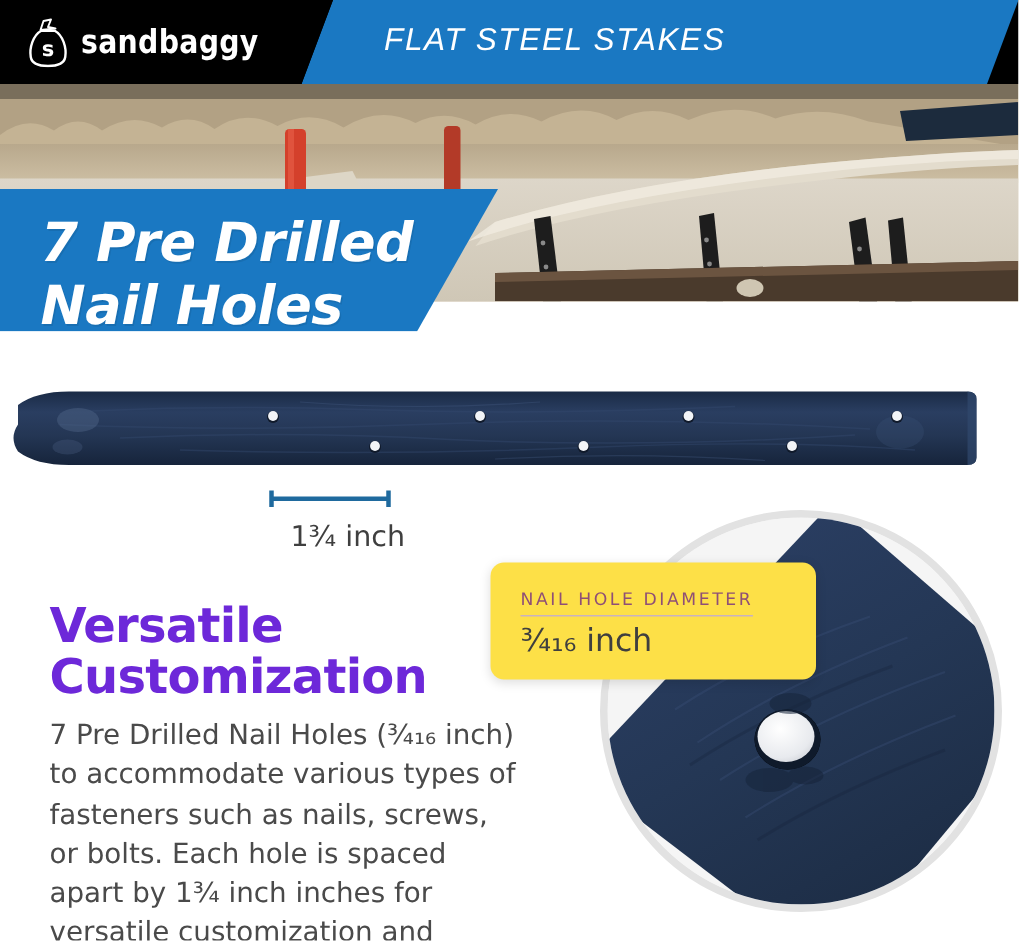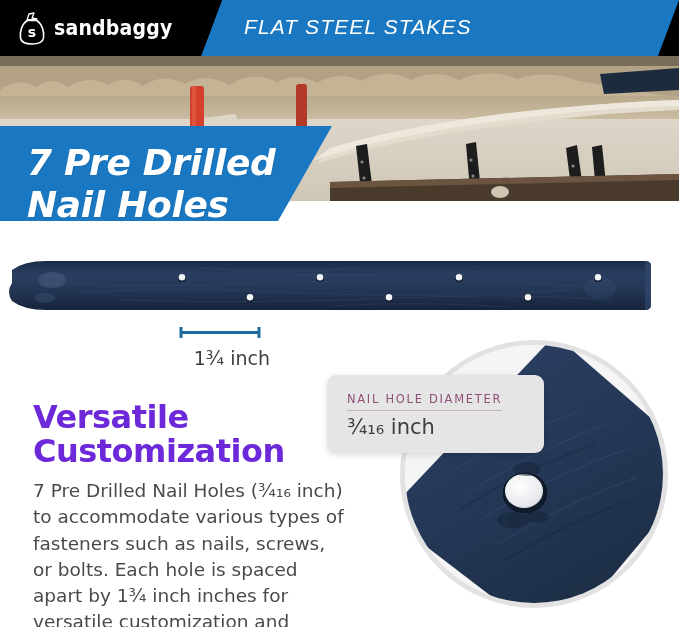--- a/index.html
+++ b/index.html
@@ -29,21 +29,21 @@
     display:flex; align-items:center; gap:7px;
   }
   .logo-bag { width:30px; height:33px; display:block; }
   .logo-text {
     color:#ffffff; font-family:"DejaVu Sans", sans-serif;
     font-weight:700; font-size:21px; letter-spacing:0.2px;
     text-transform:lowercase; font-stretch:condensed;
     transform:scaleY(1.05);
   }
   .header-title {
-    position:absolute; left:244px; top:15px;
+    position:absolute; left:256px; top:15px;
     color:#ffffff; font-size:21px; font-style:italic; font-weight:400;
     letter-spacing:1.1px; font-family:"Liberation Sans", sans-serif;
   }
 
   
   .photo {
     position:absolute; left:0; top:56px; width:679px; height:145px;
     overflow:hidden; background:#cfc3ad;
   }
   .photo svg { display:block; }
@@ -99,21 +99,21 @@
     position:absolute; left:400px; top:340px;
     width:268px; height:268px; border-radius:50%;
     background:#f4f4f4; border:5px solid #e2e2e2;
     overflow:hidden; z-index:2;
   }
   .zoom-circle svg { display:block; }
 
   
   .callout {
     position:absolute; left:327px; top:375px; width:217px; height:78px;
-    background:#e5e5e5; border-radius:9px; z-index:3;
+    background:#fde047; border-radius:9px; z-index:3;
     box-shadow:0 2px 7px rgba(0,0,0,0.13);
     padding:13px 0 0 20px;
   }
   .callout-label {
     color:#8f4f76; font-size:11.5px; letter-spacing:1.7px;
     font-family:"DejaVu Sans", sans-serif; font-weight:400;
     display:inline-block; padding-bottom:4px;
     border-bottom:1px solid #c9b2c0;
   }
   .callout-value {

